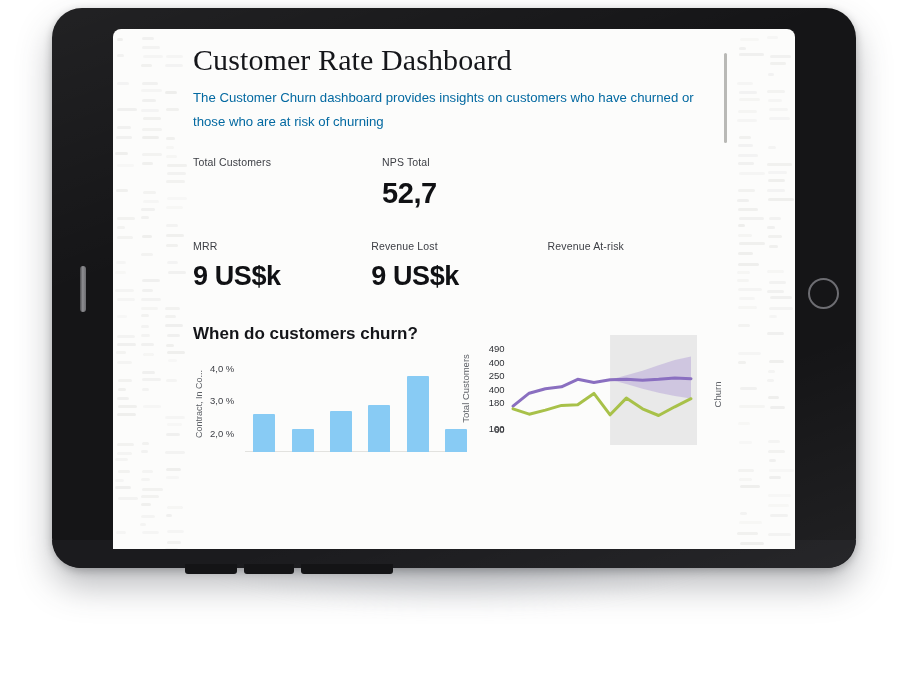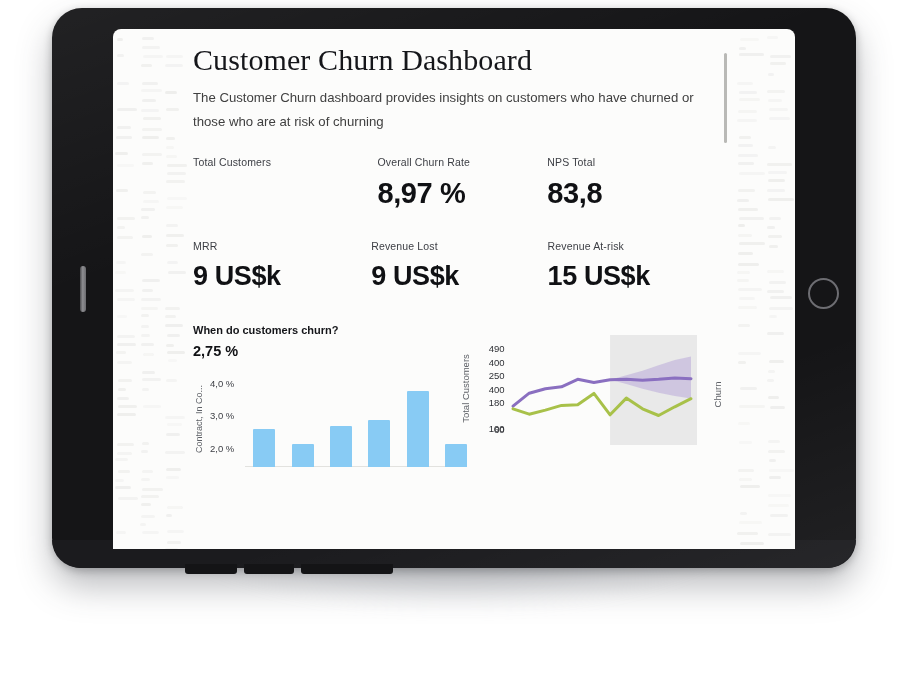--- a/index.html
+++ b/index.html
@@ -84,21 +84,21 @@
     background:#b9b9b6;
   }
 
   
   #dash-title{
     font-family:"Liberation Serif", serif;
     font-size:30px;line-height:1.1;color:#15161a;margin:0 0 10px 0;font-weight:400;
     letter-spacing:.1px;
   }
   #dash-subtitle{
-    font-size:13.2px;line-height:1.8;color:#404040;margin:0;max-width:552px;
+    font-size:13.2px;line-height:1.8;color:#0369a1;margin:0;max-width:552px;
   }
 
   
   .kpi-row{display:flex;}
   #kpi-row-1{margin-top:22px;}
   #kpi-row-2{margin-top:30px;}
   .kpi{box-sizing:border-box;}
   #kpi-row-1 .kpi:nth-child(1){width:189px;}
   #kpi-row-1 .kpi:nth-child(2){width:174px;}
   #kpi-row-1 .kpi:nth-child(3){width:180px;}
@@ -107,21 +107,21 @@
   #kpi-row-2 .kpi:nth-child(3){width:190px;}
   .kpi-label{font-size:10.5px;color:#3c3e44;letter-spacing:.15px;}
   .kpi-value{font-size:29px;font-weight:700;color:#101114;margin-top:9px;letter-spacing:-.4px;}
   #kpi-row-2 .kpi-value{font-size:27px;}
 
   
   #charts{display:flex;margin-top:32px;}
   #chart-left{width:282px;position:relative;}
   #chart-right{width:282px;position:relative;margin-left:5px;}
 
-  .chart-title{font-size:11px;font-weight:700;color:#141519;}
+  .chart-title{font-size:17px;font-weight:700;color:#141519;}
   #bar-chart-subvalue{font-size:14.5px;font-weight:700;color:#101114;margin-top:7px;}
 
   
   #bar-plot{position:relative;height:92px;margin-top:16px;}
   #bar-axis-title{
     position:absolute;left:-1px;top:-4px;width:14px;height:96px;
     display:flex;align-items:center;justify-content:center;
   }
   #bar-axis-title span{
     transform:rotate(-90deg);white-space:nowrap;font-size:9px;color:#5d6066;
@@ -354,57 +354,51 @@
         <div class="tline" style="left: 2.05678px; top: 502.946px; width: 21.2461px; opacity: 0.65;"></div>
         <div class="tline" style="left: 33.449px; top: 503.909px; width: 22.7176px; opacity: 0.49;"></div>
         <div class="tline" style="left: 4.5216px; top: 512.76px; width: 24.246px; opacity: 0.72;"></div>
       </div>
 
     <div id="page">
       <div id="scrollbar-thumb"></div>
 
       <div id="content">
 
-        <h1 id="dash-title">Customer Churn Dashboard</h1>
+        <h1 id="dash-title">Customer Rate Dashboard</h1>
         <p id="dash-subtitle">The Customer Churn dashboard provides insights on customers who have churned or those who are at risk of churning</p>
 
         <div class="kpi-row" id="kpi-row-1">
           <div class="kpi">
             <div class="kpi-label">Total Customers</div>
           </div>
           <div class="kpi">
-            <div class="kpi-label">Overall Churn Rate</div>
-            <div class="kpi-value">8,97 %</div>
-          </div>
-          <div class="kpi">
             <div class="kpi-label">NPS Total</div>
-            <div class="kpi-value">83,8</div>
+            <div class="kpi-value">52,7</div>
           </div>
         </div>
 
         <div class="kpi-row" id="kpi-row-2">
           <div class="kpi">
             <div class="kpi-label">MRR</div>
             <div class="kpi-value">9 US$k</div>
           </div>
           <div class="kpi">
             <div class="kpi-label">Revenue Lost</div>
             <div class="kpi-value">9 US$k</div>
           </div>
           <div class="kpi">
             <div class="kpi-label">Revenue At-risk</div>
-            <div class="kpi-value">15 US$k</div>
           </div>
         </div>
 
         <div id="charts">
 
           <div id="chart-left">
             <div class="chart-title">When do customers churn?</div>
-            <div id="bar-chart-subvalue">2,75 %</div>
             <div id="bar-plot">
               <div id="bar-axis-title">
                 <span>Contract, In Co...</span>
               </div>
               <div id="bar-yticks">
                   <div class="bar-ytick" style="top: 3.68421px;">4,0 %</div>
                   <div class="bar-ytick" style="top: 35.9649px;">3,0 %</div>
                   <div class="bar-ytick" style="top: 68.2456px;">2,0 %</div>
                 </div>
               <div id="bar-area">

